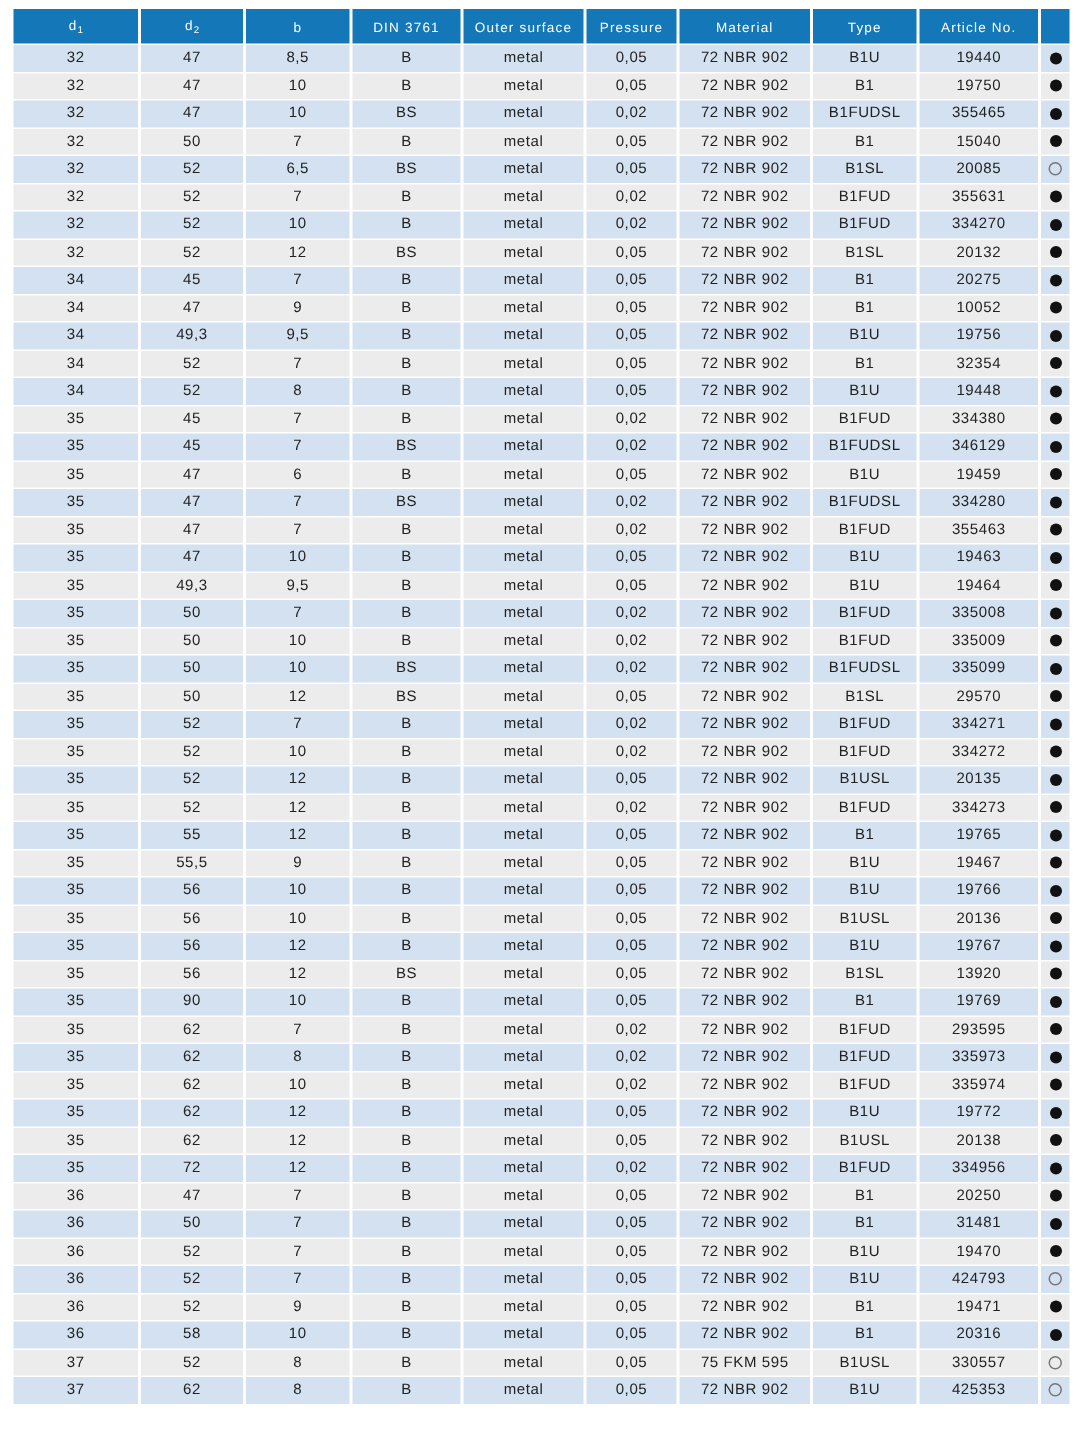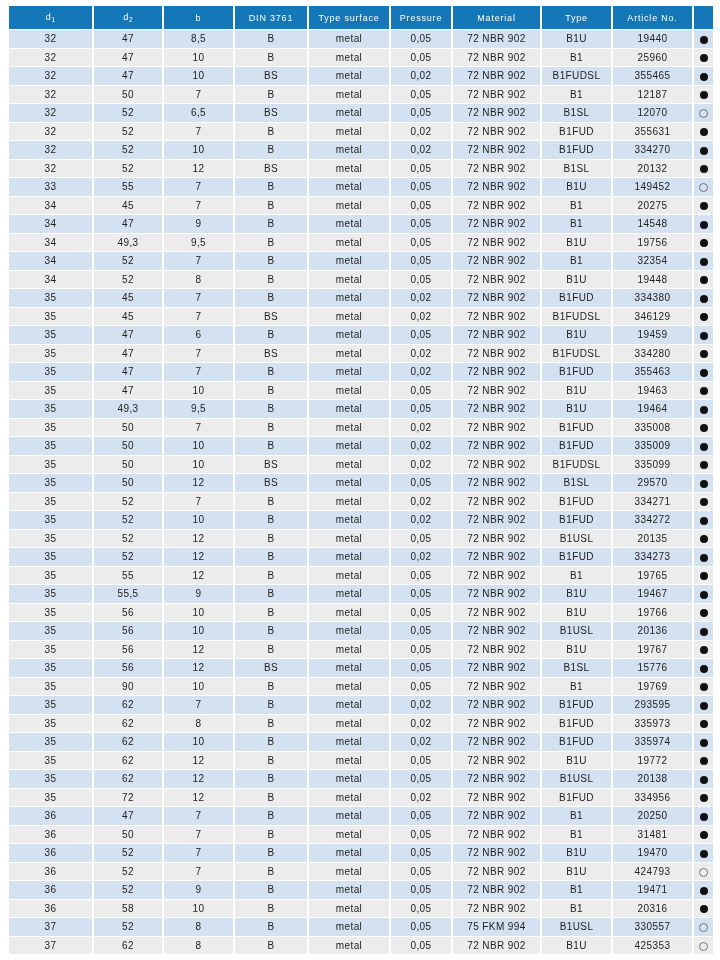--- a/index.html
+++ b/index.html
@@ -49,21 +49,21 @@
       <col style="width:69px">
       <col style="width:79px">
     <col style="width:19px">
   </colgroup>
   <thead>
     <tr>
       <th><span>d</span><span class="sub">1</span></th>
       <th><span>d</span><span class="sub">2</span></th>
       <th><span>b</span></th>
       <th><span>DIN 3761</span></th>
-      <th><span>Type surface</span></th>
+      <th><span>Outer surface</span></th>
       <th><span>Pressure</span></th>
       <th><span>Material</span></th>
       <th><span>Type</span></th>
       <th><span>Article No.</span></th>
       <th><span></span></th>
     </tr>
   </thead>
   <tbody id="tbody">
       <tr>
         <td>32</td>
@@ -79,21 +79,21 @@
       </tr>
       <tr>
         <td>32</td>
         <td>47</td>
         <td>10</td>
         <td>B</td>
         <td>metal</td>
         <td>0,05</td>
         <td>72 NBR 902</td>
         <td>B1</td>
-        <td>25960</td>
+        <td>19750</td>
         <td><span class="dot filled"></span></td>
       </tr>
       <tr>
         <td>32</td>
         <td>47</td>
         <td>10</td>
         <td>BS</td>
         <td>metal</td>
         <td>0,02</td>
         <td>72 NBR 902</td>
@@ -103,33 +103,33 @@
       </tr>
       <tr>
         <td>32</td>
         <td>50</td>
         <td>7</td>
         <td>B</td>
         <td>metal</td>
         <td>0,05</td>
         <td>72 NBR 902</td>
         <td>B1</td>
-        <td>12187</td>
+        <td>15040</td>
         <td><span class="dot filled"></span></td>
       </tr>
       <tr>
         <td>32</td>
         <td>52</td>
         <td>6,5</td>
         <td>BS</td>
         <td>metal</td>
         <td>0,05</td>
         <td>72 NBR 902</td>
         <td>B1SL</td>
-        <td>12070</td>
+        <td>20085</td>
         <td><span class="dot open"></span></td>
       </tr>
       <tr>
         <td>32</td>
         <td>52</td>
         <td>7</td>
         <td>B</td>
         <td>metal</td>
         <td>0,02</td>
         <td>72 NBR 902</td>
@@ -155,53 +155,41 @@
         <td>12</td>
         <td>BS</td>
         <td>metal</td>
         <td>0,05</td>
         <td>72 NBR 902</td>
         <td>B1SL</td>
         <td>20132</td>
         <td><span class="dot filled"></span></td>
       </tr>
       <tr>
-        <td>33</td>
-        <td>55</td>
-        <td>7</td>
-        <td>B</td>
-        <td>metal</td>
-        <td>0,05</td>
-        <td>72 NBR 902</td>
-        <td>B1U</td>
-        <td>149452</td>
-        <td><span class="dot open"></span></td>
-      </tr>
-      <tr>
         <td>34</td>
         <td>45</td>
         <td>7</td>
         <td>B</td>
         <td>metal</td>
         <td>0,05</td>
         <td>72 NBR 902</td>
         <td>B1</td>
         <td>20275</td>
         <td><span class="dot filled"></span></td>
       </tr>
       <tr>
         <td>34</td>
         <td>47</td>
         <td>9</td>
         <td>B</td>
         <td>metal</td>
         <td>0,05</td>
         <td>72 NBR 902</td>
         <td>B1</td>
-        <td>14548</td>
+        <td>10052</td>
         <td><span class="dot filled"></span></td>
       </tr>
       <tr>
         <td>34</td>
         <td>49,3</td>
         <td>9,5</td>
         <td>B</td>
         <td>metal</td>
         <td>0,05</td>
         <td>72 NBR 902</td>
@@ -475,21 +463,21 @@
       </tr>
       <tr>
         <td>35</td>
         <td>56</td>
         <td>12</td>
         <td>BS</td>
         <td>metal</td>
         <td>0,05</td>
         <td>72 NBR 902</td>
         <td>B1SL</td>
-        <td>15776</td>
+        <td>13920</td>
         <td><span class="dot filled"></span></td>
       </tr>
       <tr>
         <td>35</td>
         <td>90</td>
         <td>10</td>
         <td>B</td>
         <td>metal</td>
         <td>0,05</td>
         <td>72 NBR 902</td>
@@ -641,21 +629,21 @@
         <td>20316</td>
         <td><span class="dot filled"></span></td>
       </tr>
       <tr>
         <td>37</td>
         <td>52</td>
         <td>8</td>
         <td>B</td>
         <td>metal</td>
         <td>0,05</td>
-        <td>75 FKM 994</td>
+        <td>75 FKM 595</td>
         <td>B1USL</td>
         <td>330557</td>
         <td><span class="dot open"></span></td>
       </tr>
       <tr>
         <td>37</td>
         <td>62</td>
         <td>8</td>
         <td>B</td>
         <td>metal</td>

